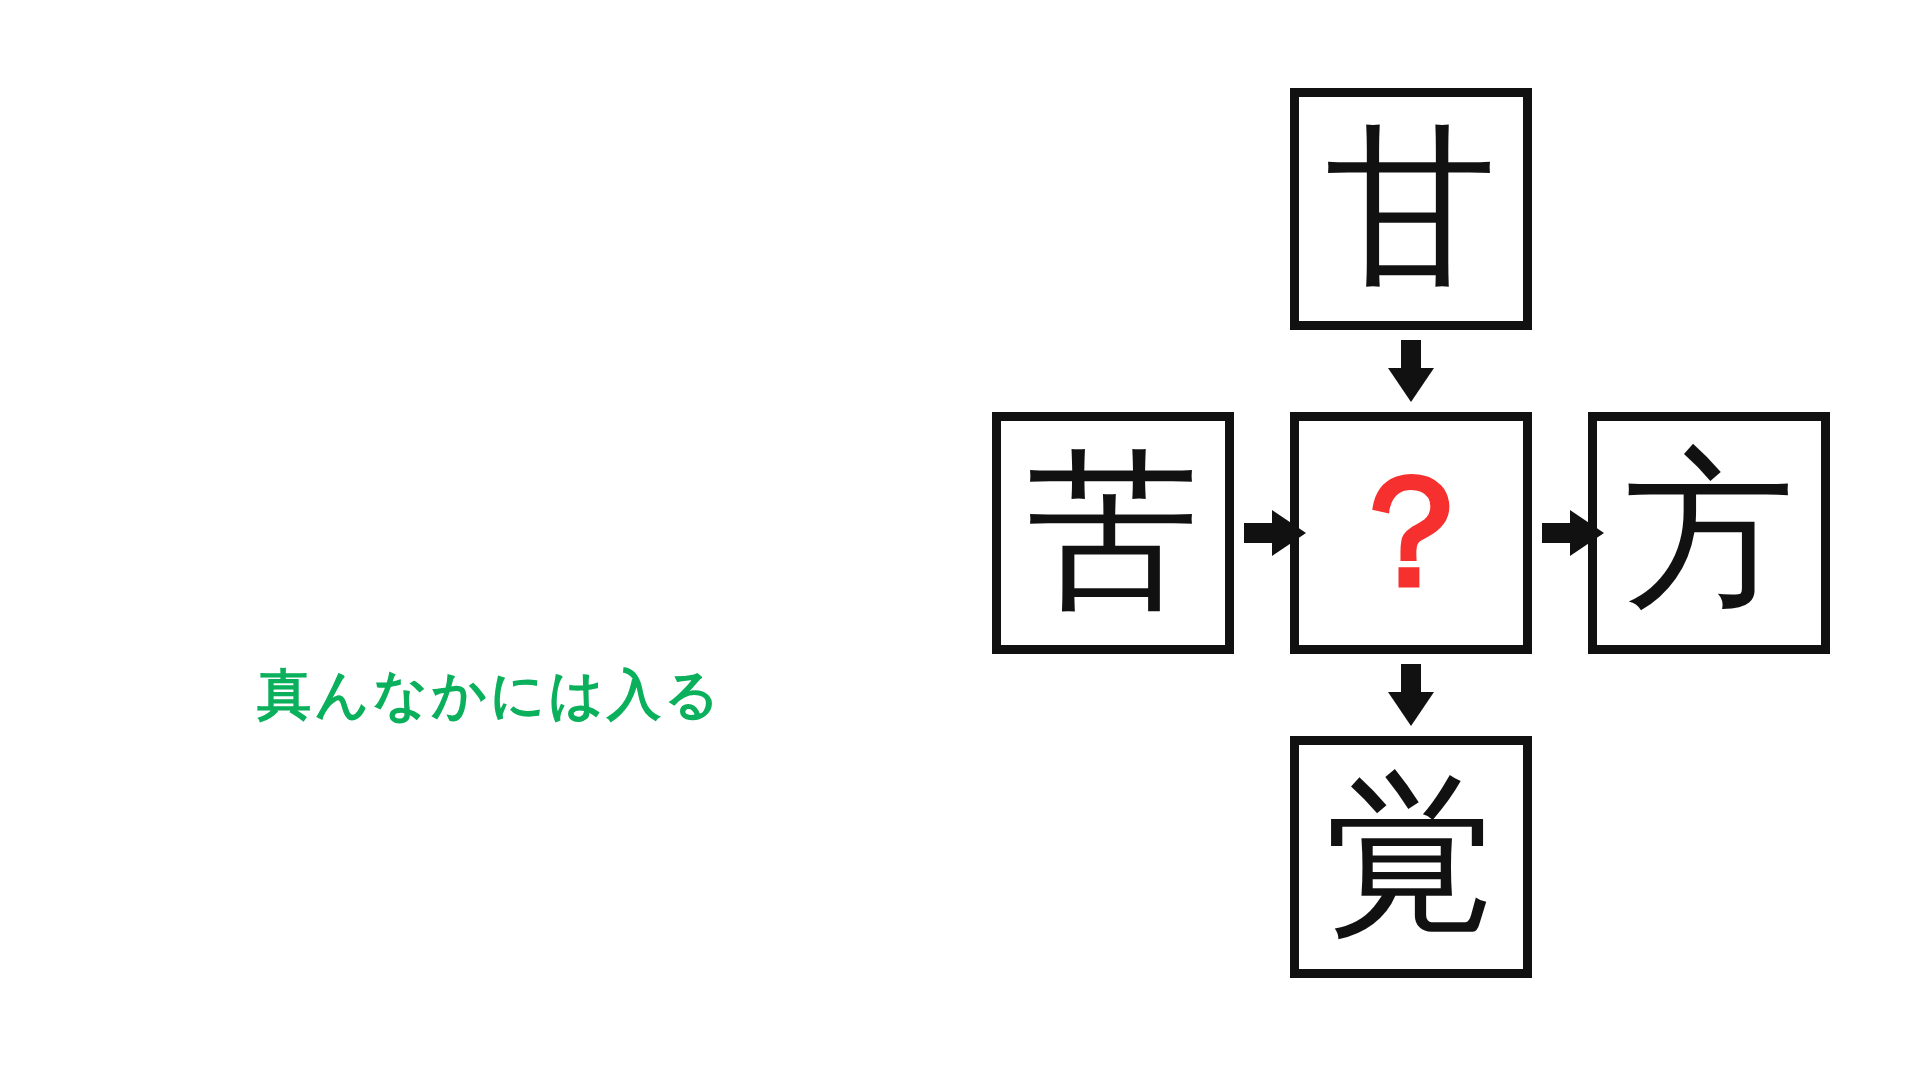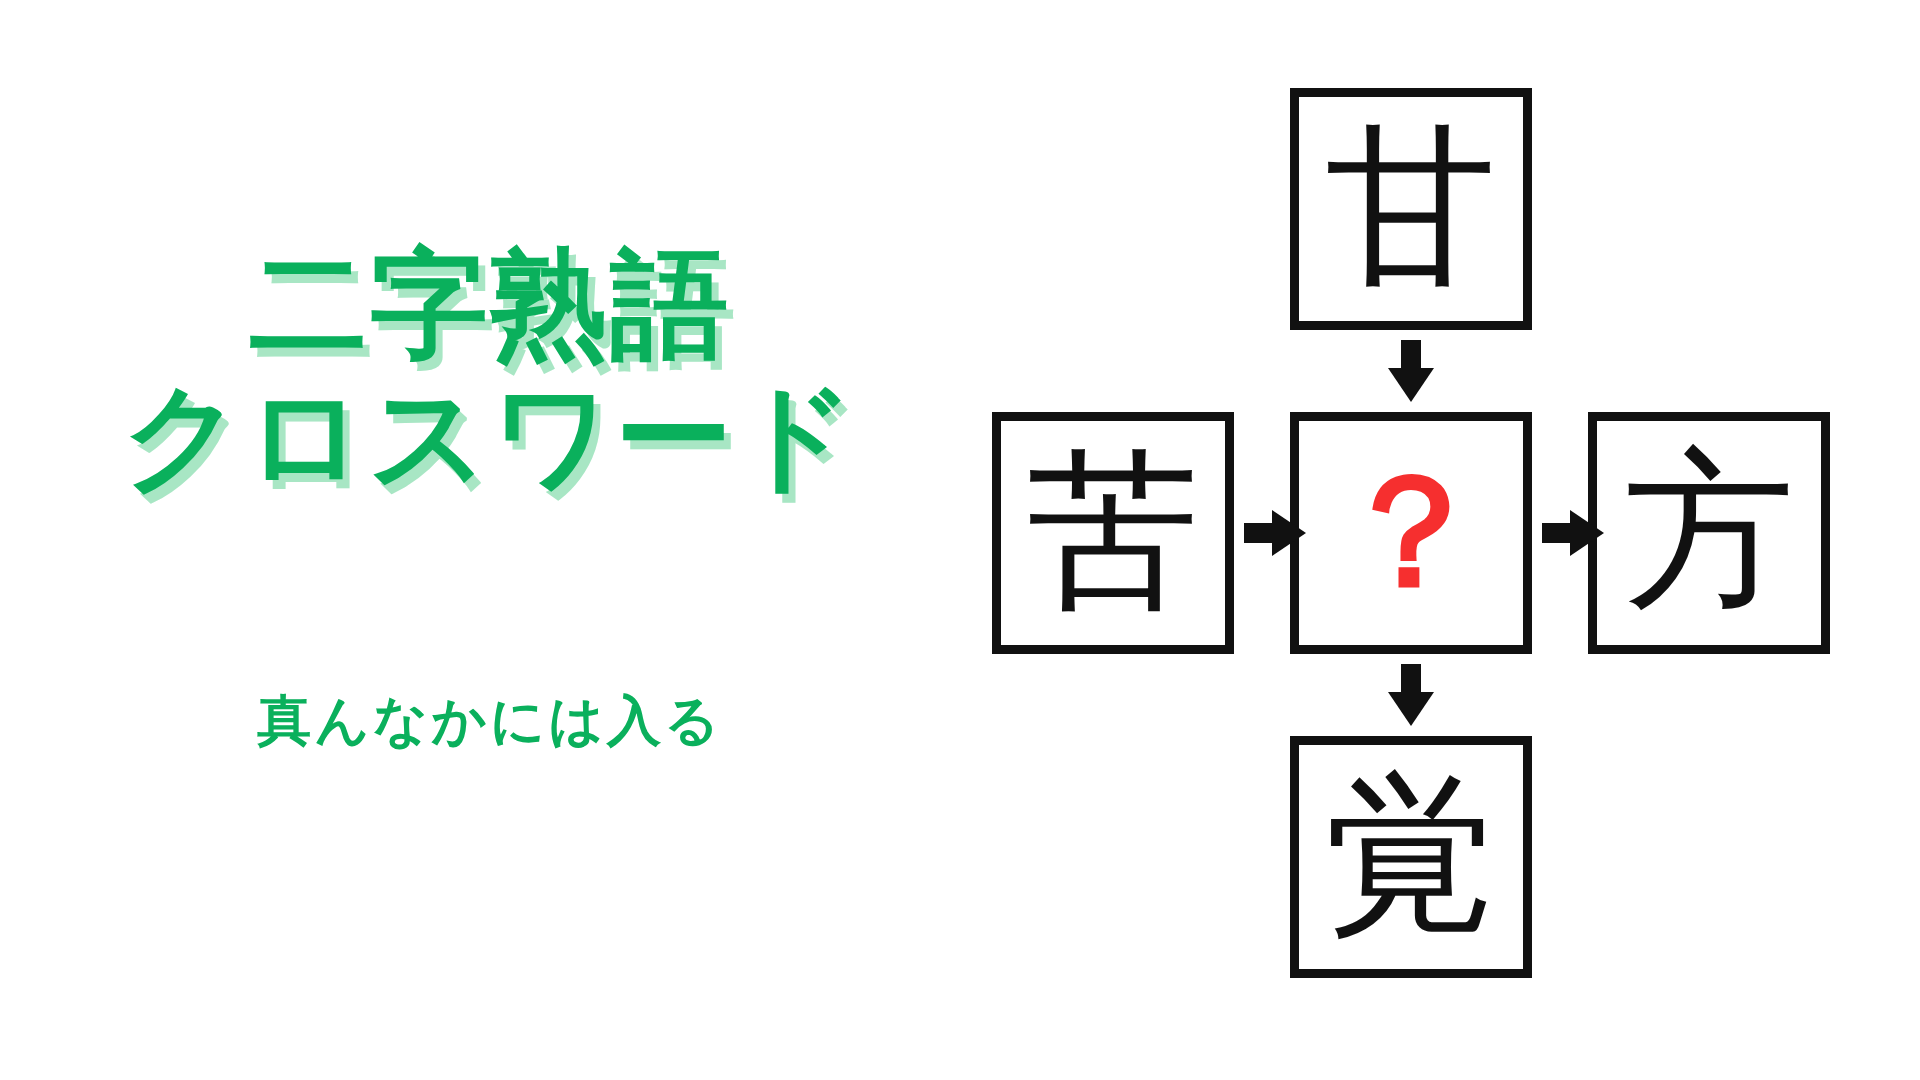--- a/index.html
+++ b/index.html
@@ -51,21 +51,20 @@
   }
   .title-line-1 { font-size: 118px; }
   .title-line-2 { font-size: 118px; }
 
   .subtitle-block {
     position: absolute;
     left: 40px;
     top: 660px;
     width: 900px;
     text-align: center;
-    margin-top: 26px;
   }
   .subtitle-line {
     display: block;
     font-family: "DejaVu Sans", "Liberation Sans", sans-serif;
     font-weight: 700;
     color: #0ab05c;
     font-size: 54px;
     line-height: 1.28;
     letter-spacing: 0.06em;
     white-space: nowrap;
@@ -157,24 +156,20 @@
   .arrow-left-to-center  { left: 264px; top: 450px; }
   .arrow-center-to-right { left: 562px; top: 450px; }
 </style>
 </head>
 <body>
 
 <div id="stage">
 
   <div class="left-panel">
 
-    <div class="title-block">
-      <span class="title-line title-line-1">二字熟語</span>
-      <span class="title-line title-line-2">クロスワード</span>
-    </div>
 
     <div class="subtitle-block">
       <span class="subtitle-line">真んなかには入る</span>
     </div>
 
   </div>
 
   <div class="puzzle">
 
     <div class="cell cell-top">

